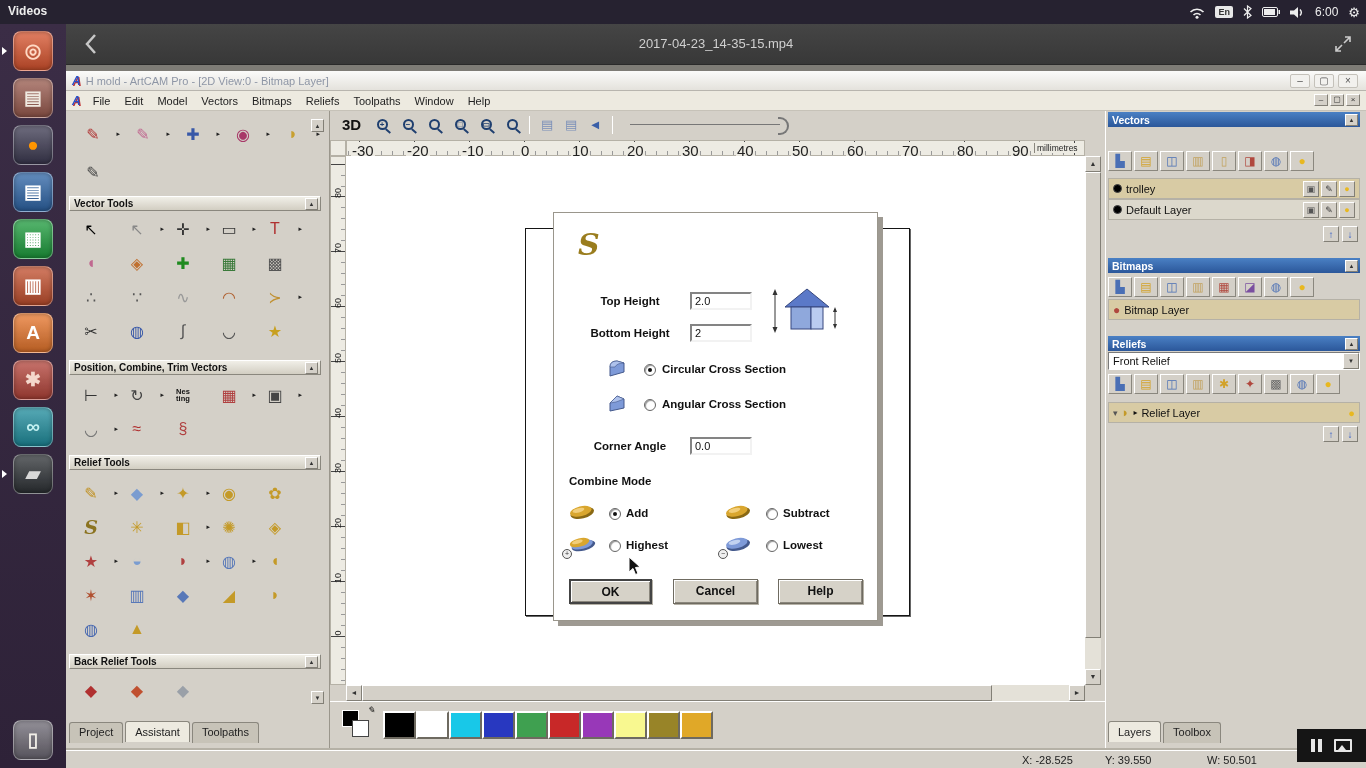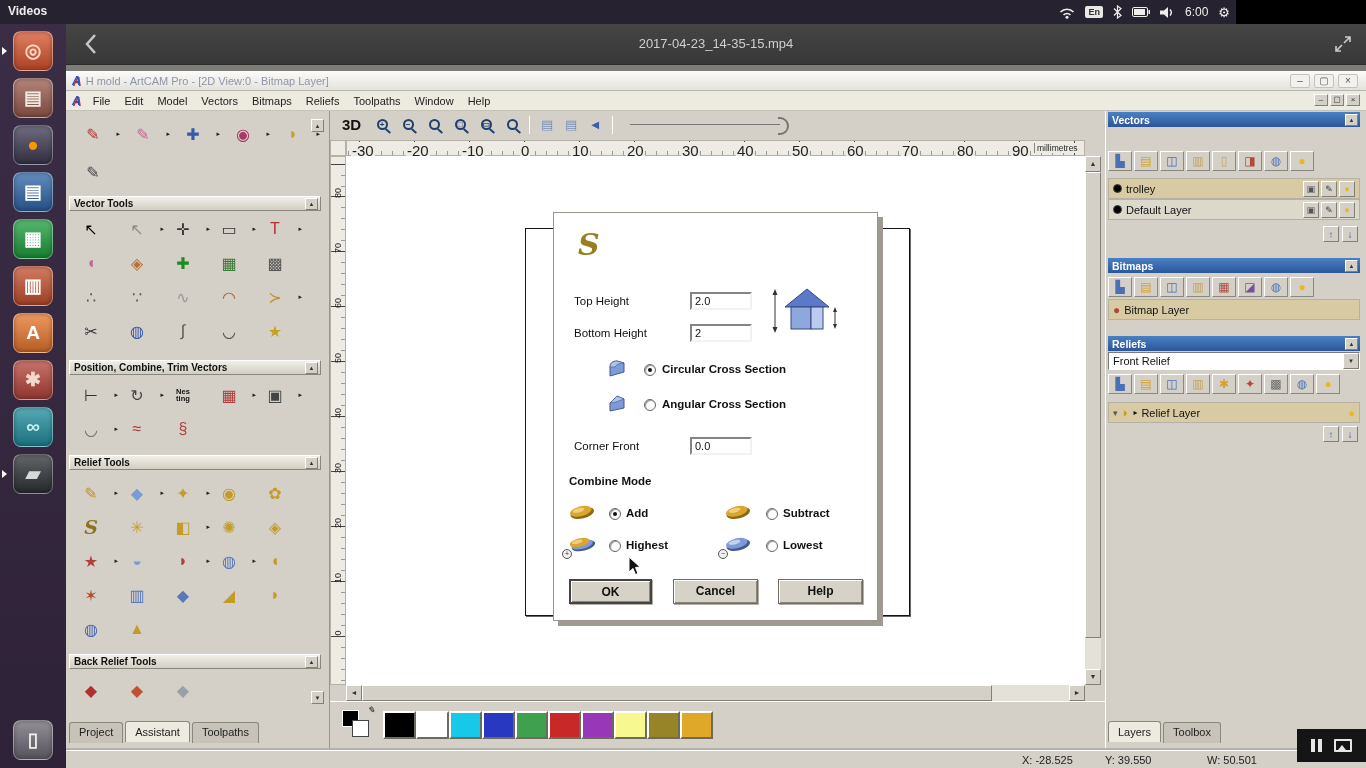--- a/index.html
+++ b/index.html
@@ -1,20 +1,20 @@
 <!DOCTYPE html>
 <html><head>
 <meta charset="utf-8">
 <style>
   *{box-sizing:border-box;margin:0;padding:0}
   html,body{width:1366px;height:768px;overflow:hidden;background:#000;font-family:"Liberation Sans",sans-serif;-webkit-font-smoothing:antialiased}
   .ctr{display:flex;align-items:center;justify-content:center}
 
   
-  #topbar{position:absolute;left:0;top:0;width:1236px;height:24px;background:#262230;color:#EEE;z-index:40}
+  #topbar{position:absolute;left:0;top:0;width:1366px;height:24px;background:#262230;color:#EEE;z-index:40}
   #topbar .app{position:absolute;left:8px;top:4px;font-weight:bold;font-size:12px}
   #topbar .tray{position:absolute;right:6px;top:0;height:24px;display:flex;align-items:center;gap:10px}
   .kbadge{background:#E8E8E8;color:#333;font-size:9px;font-weight:bold;border-radius:2px;padding:1px 3px}
   .clock{font-weight:normal;font-size:12px}
   .gear{font-size:13px;color:#EEE}
 
   
   #launcher{position:absolute;left:0;top:24px;width:66px;height:744px;background:linear-gradient(180deg,#3B2D46,#2E2238);z-index:30}
   .lt{position:relative;display:block;width:40px;height:40px;margin:7px 0 0 13px;border-radius:8px;border:1px solid rgba(255,255,255,.3);background-image:linear-gradient(rgba(255,255,255,.25),rgba(0,0,0,.22));box-shadow:inset 0 0 4px rgba(0,0,0,.35);text-align:center}
   .lt .lg{font-style:normal;font-size:19px;line-height:38px;font-weight:bold}
@@ -129,21 +129,21 @@
 
   
   #statusbar{position:absolute;left:0;top:685px;width:100%;height:18px;background:#D4D0C8;border-top:1px solid #FFF;box-shadow:0 -2px 0 #B5B1A6;font-size:11px;color:#222}
   #statusbar span{position:absolute;top:3px}
   #st-x{left:956px}#st-y{left:1039px}#st-w{left:1141px}
 
   
   #dialog{position:absolute;left:553px;top:212px;width:325px;height:409px;background:#FFF;border:1px solid #9A968C;box-shadow:5px 5px 0 #9E9A92;z-index:50;color:#111}
   #dlg-logo{position:absolute;left:24px;top:14px;font-family:"DejaVu Serif",serif;font-style:italic;font-weight:bold;font-size:30px;color:#9A7D1E}
   #dlg-title{position:absolute;left:40px;right:8px;top:22px;text-align:center;font-size:21px;font-weight:bold}
-  .dlbl{position:absolute;left:20px;width:112px;text-align:left;font-size:11.5px;font-weight:normal}
+  .dlbl{position:absolute;left:20px;width:112px;text-align:center;font-size:11.5px;font-weight:bold}
   .field{position:absolute;left:136px;width:62px;height:18px;border:2px solid;border-color:#848484 #F2F2F2 #F2F2F2 #848484;background:#FFF;font-size:11px;padding:0 3px;font-family:"Liberation Sans",sans-serif;color:#111}
   #lbl-top{top:82px}#fld-top{top:79px}
   #lbl-bottom{top:114px}#fld-bottom{top:111px}
   #house{position:absolute;left:213px;top:68px}
   .xs-icon{position:absolute;left:52px}
   #xs-circ{top:145px}#xs-ang{top:180px}
   .radio{position:absolute;width:12px;height:12px;border-radius:50%;background:#FFF;border:1px solid #666;box-shadow:inset 1px 1px 1px #999}
   .radio.on::after{content:"";position:absolute;left:3px;top:3px;width:4px;height:4px;border-radius:50%;background:#111}
   #rd-circ{left:90px;top:151px}#rd-ang{left:90px;top:186px}
   .rlbl{position:absolute;font-size:11.5px;font-weight:bold}
@@ -979,21 +979,21 @@
 
   <span class="xs-icon" id="xs-ang">
     <svg width="24" height="20" viewBox="0 0 24 20">
         <path d="M4,18 V10 L11,3 L18,6 V15 Z" fill="#7E9AD8" stroke="#44598C"></path>
         <path d="M4,10 L11,3 L18,6 L10,9 Z" fill="#AFC2EC" stroke="#44598C" stroke-width="0.6"></path>
       </svg>
   </span>
   <span class="radio" id="rd-ang"></span>
   <span class="rlbl" id="lb-ang">Angular Cross Section</span>
 
-  <span class="dlbl" id="lbl-corner">Corner Front</span>
+  <span class="dlbl" id="lbl-corner">Corner Angle</span>
   <input class="field" id="fld-corner" value="0.0" style="">
 
   <span id="lbl-combine">Combine Mode</span>
 
   <span class="cmb-icon" id="ic-add">
     <svg width="28" height="18" viewBox="0 0 28 18">
         <g transform="rotate(-14 14 9)">
           <ellipse cx="14" cy="10" rx="12" ry="5.5" fill="#8A6914"></ellipse>
           <ellipse cx="13" cy="8" rx="11" ry="5" fill="#D9A62E"></ellipse>
           <ellipse cx="11" cy="6.5" rx="6" ry="2.2" fill="#F2CE7A"></ellipse>

